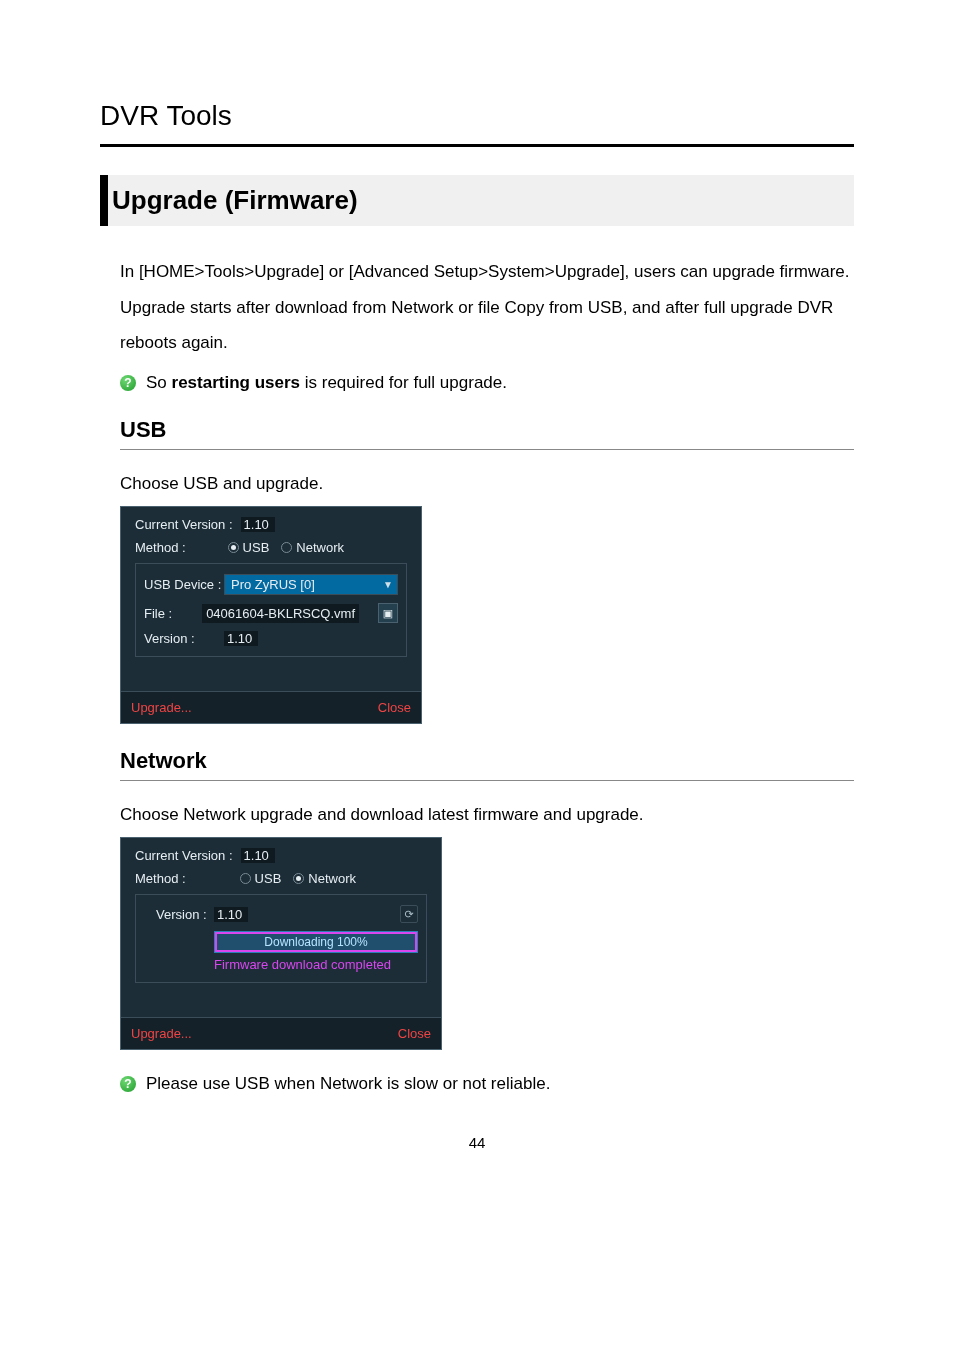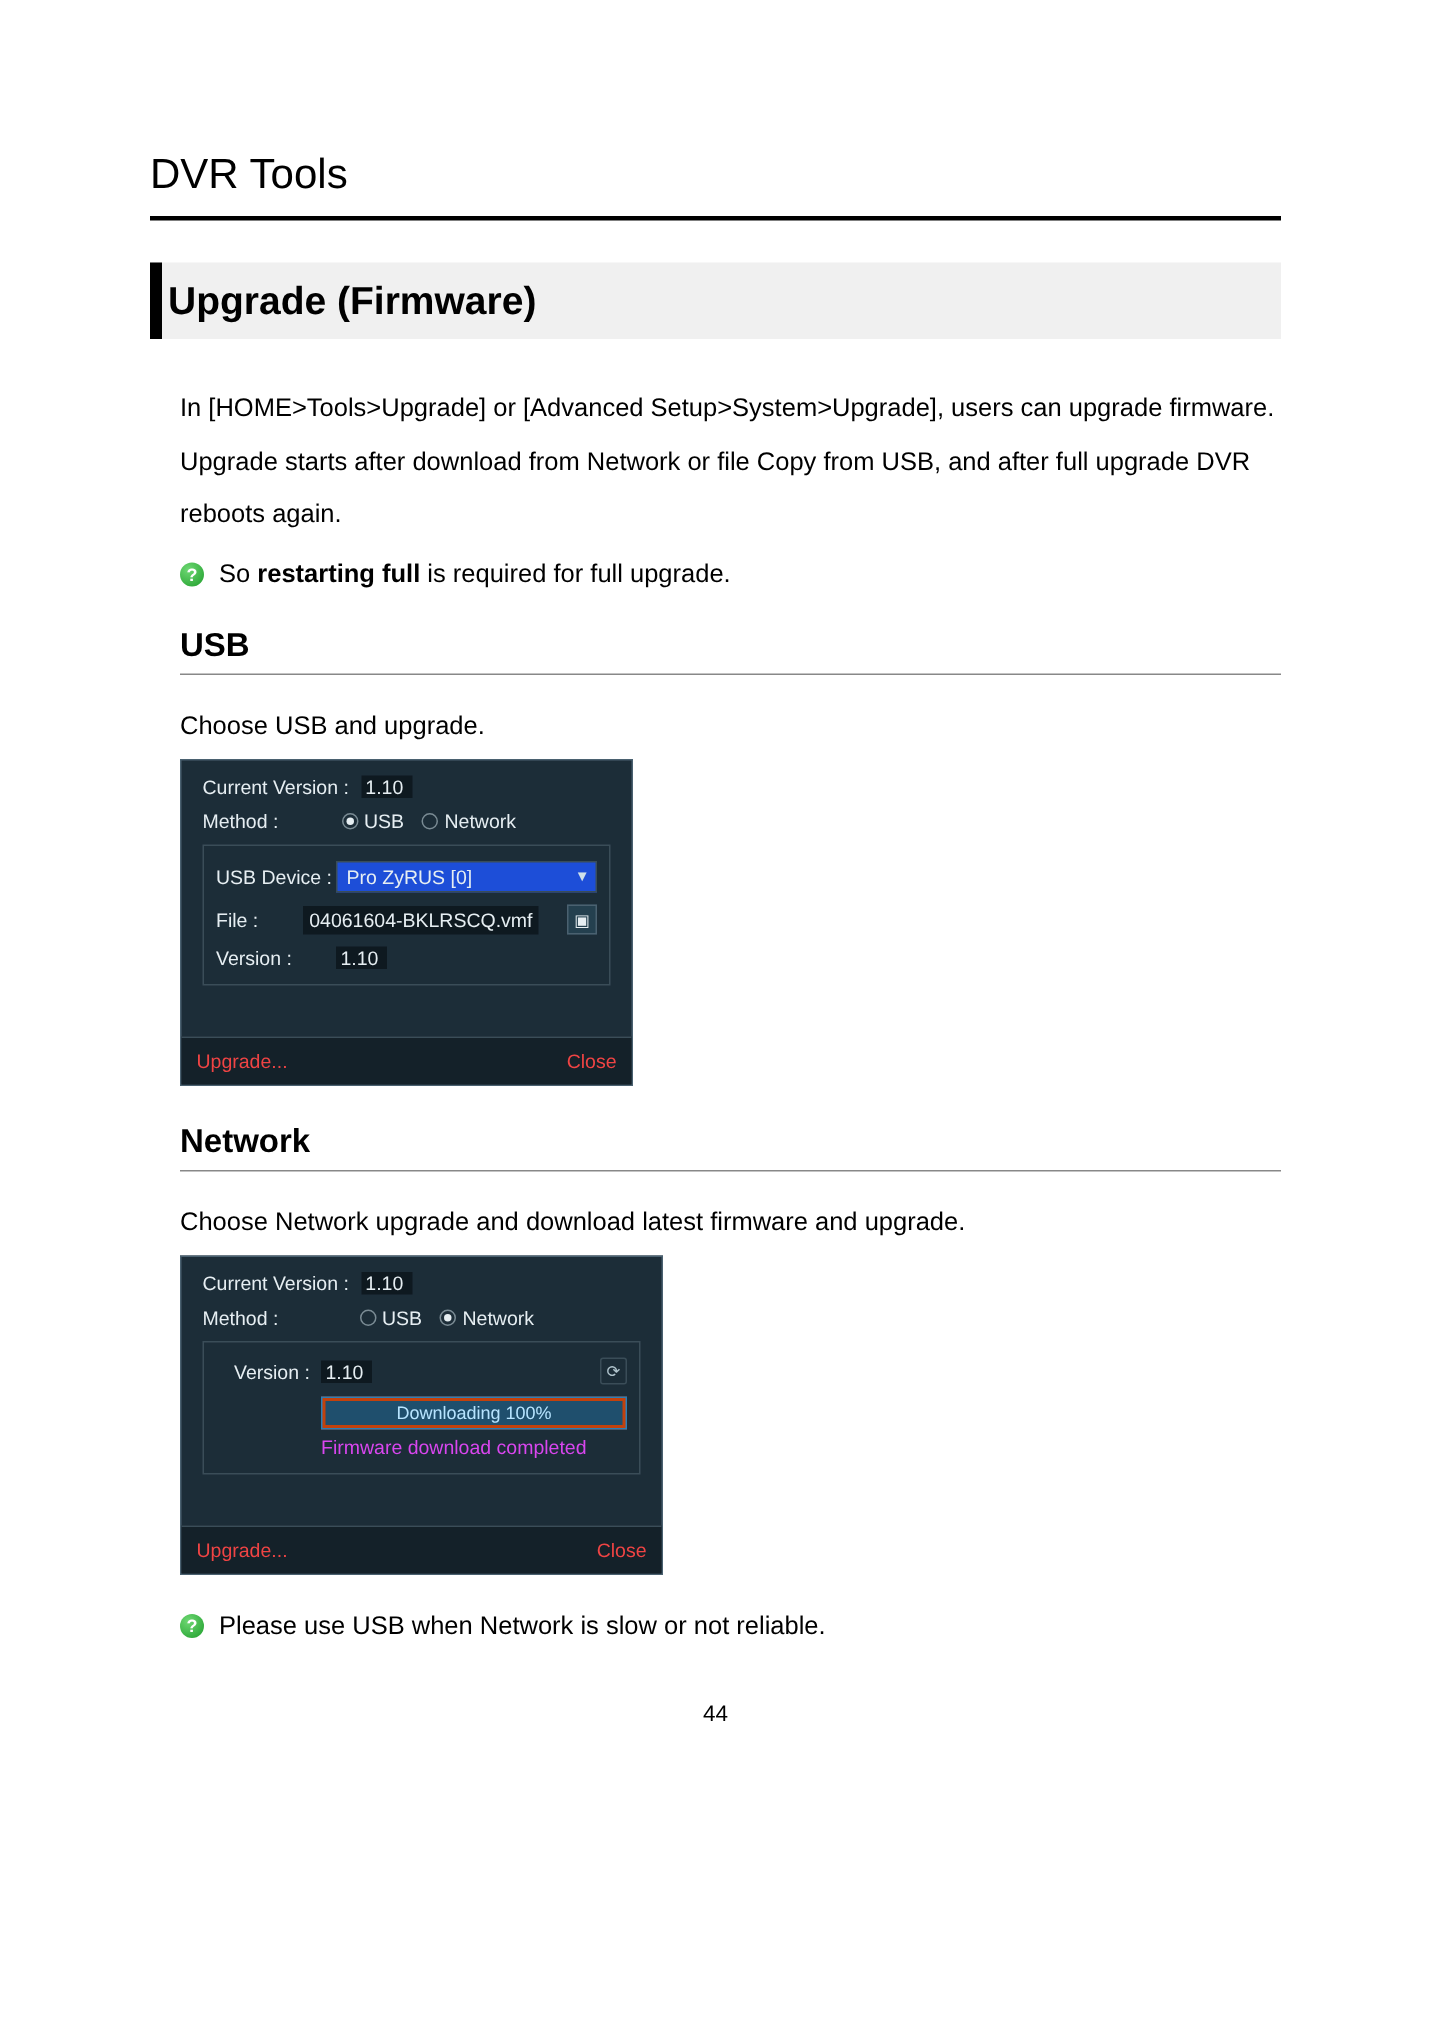--- a/index.html
+++ b/index.html
@@ -101,21 +101,21 @@
     width:9px;height:9px;border-radius:50%;border:1px solid #7a8b94;
     display:inline-flex;align-items:center;justify-content:center;
   }
   .radio.selected .dot::after{
     content:"";width:5px;height:5px;border-radius:50%;background:#e6eef2;
   }
   .inset {
     border:1px solid #3a4d58;padding:10px 8px;margin-bottom:10px;
   }
   .dd {
-    flex:1;background:#1d4ed8;display:flex;align-items:center;
+    flex:1;background:#0369a1;display:flex;align-items:center;
     justify-content:space-between;padding:2px 4px 2px 6px;
     border:1px solid #3a4d58;
   }
   .dd .chev{font-size:10px;color:#cfe0e9}
   .filebox {
     flex:1;display:flex;align-items:center;gap:19px;
   }
   .filebox .fname{
     background:#0e1920;padding:2px 4px;flex:1;white-space:nowrap;overflow:hidden;
   }
@@ -124,21 +124,21 @@
     align-items:center;justify-content:center;font-size:11px;background:#24404f;
   }
   .btnbar{
     display:flex;justify-content:space-between;background:#142129;padding:8px 10px;
     border-top:1px solid #3a4d58;
   }
   .btn{
     color:#ef4444;font-size:13px;
   }
   .dlbar{
-    border:1px solid #2a7fb8;padding:2px;background:#c2410c;margin-bottom:4px;
+    border:1px solid #2a7fb8;padding:2px;background:#d946ef;margin-bottom:4px;
   }
   .dlbar-fill{
     background:#1f4f6d;text-align:center;color:#b7e4ff;font-size:12px;
     padding:1px 0;
   }
   .dlmsg{color:#d946ef;font-size:13px;}
   .refresh{
     width:16px;height:16px;border:1px solid #3a4d58;border-radius:2px;
     display:inline-flex;align-items:center;justify-content:center;margin-left:6px;
     color:#b0c4cd;font-size:11px;
@@ -157,21 +157,21 @@
 
   <div class="h2-wrap">
     <div class="h2">Upgrade (Firmware)</div>
   </div>
 
   <div class="body-text">In [HOME&gt;Tools&gt;Upgrade] or [Advanced Setup&gt;System&gt;Upgrade], users can upgrade firmware. Upgrade starts after download from Network or file Copy from USB, and after full upgrade DVR reboots again.</div>
 
   <div class="note-row">
     <span class="info-icon">?</span>
     <span>
-      <span>So </span><b>restarting full</b><span> is required for full upgrade.</span>
+      <span>So </span><b>restarting users</b><span> is required for full upgrade.</span>
     </span>
   </div>
 
   <div class="h3">USB</div>
   <div class="sub-text">Choose USB and upgrade.</div>
 
   <div class="panel">
     <div class="panel-inner">
       <div class="prow">
         <span class="plabel">Current Version :</span>

